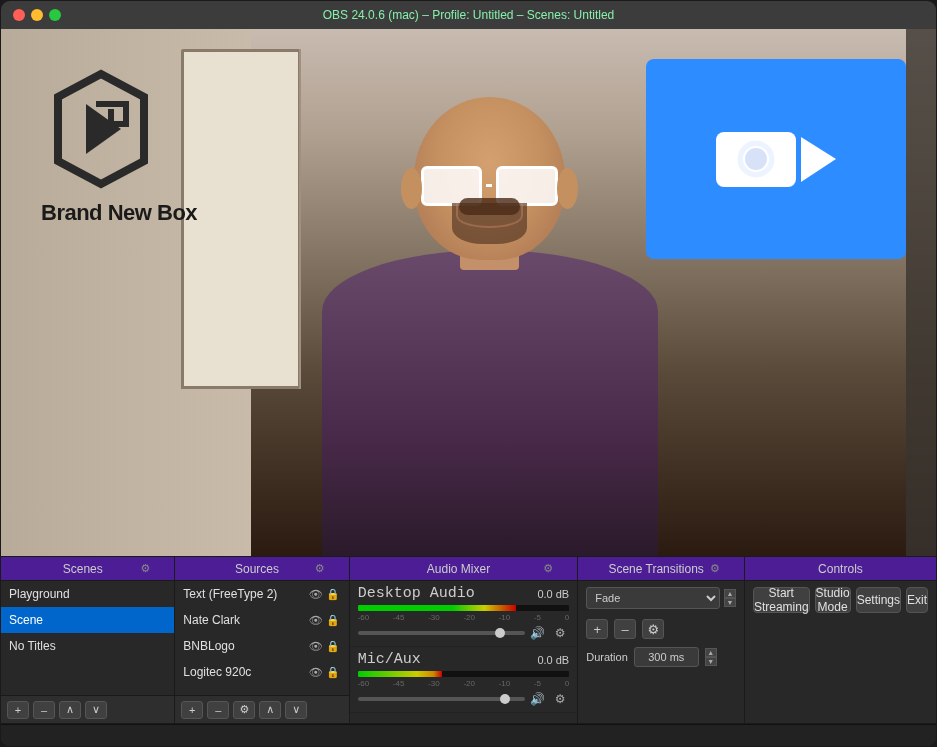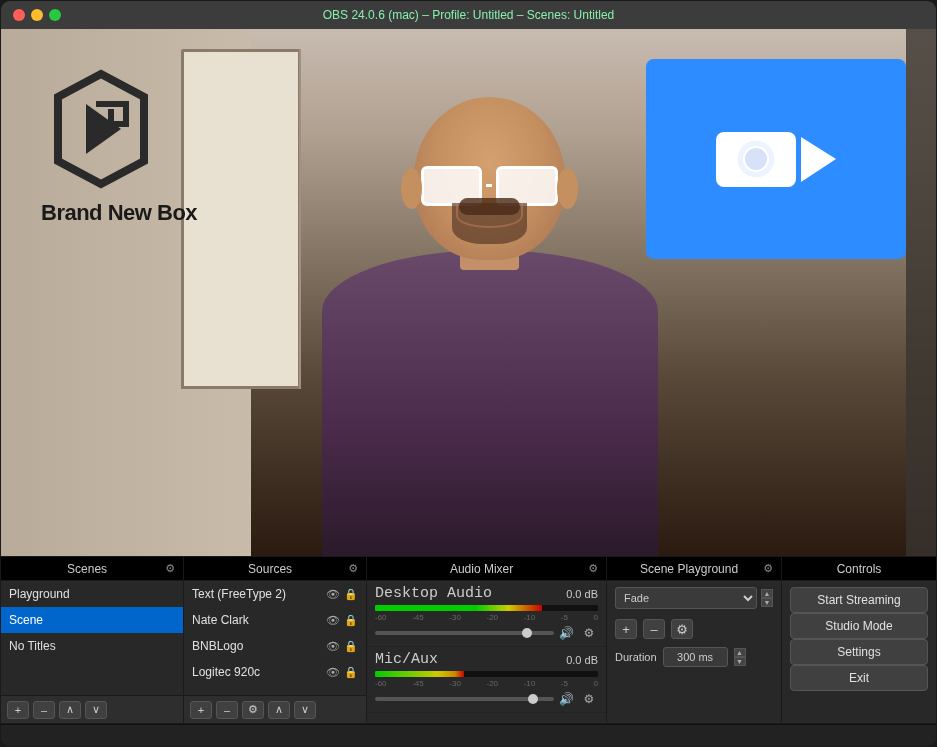--- a/index.html
+++ b/index.html
@@ -127,25 +127,25 @@
 
     
     .panel-section {
       display: flex;
       flex-direction: column;
       border-right: 1px solid #1a1a1a;
     }
 
     .panel-header {
       height: 24px;
-      background: #000000;
+      background: #4c1d95;
       display: flex;
       align-items: center;
       justify-content: space-between;
-      padding: 0 8px;
+      padding: 0 24px;
       border-bottom: 1px solid #1a1a1a;
       flex-shrink: 0;
     }
 
     .panel-title {
       color: #cccccc;
       font-size: 12px;
       font-weight: 500;
       flex: 1;
       text-align: center;
@@ -404,21 +404,22 @@
 
     
     .controls-panel {
       flex: 1;
       border-right: none;
     }
 
     .controls-buttons {
       padding: 6px 8px;
       display: flex;
-      flex-direction: column;
+      flex-direction: row;
+      gap: 5px;
     }
 
     .ctrl-btn {
       height: 26px;
       background: #404040;
       border: 1px solid #555;
       border-radius: 4px;
       color: #e0e0e0;
       font-size: 12px;
       cursor: pointer;
@@ -647,21 +648,21 @@
               <div class="volume-slider-thumb" style="left:88%;"></div>
             </div>
             <div class="audio-icon-btn">🔊</div>
             <div class="audio-icon-btn">⚙</div>
           </div>
         </div>
       </div>
 
       <div class="panel-section transitions-panel">
         <div class="panel-header">
-          <span class="panel-title">Scene Playground</span>
+          <span class="panel-title">Scene Transitions</span>
           <span class="panel-icon">⚙</span>
         </div>
 
         <div class="transition-select-row">
           <select class="transition-select">
             <option>Fade</option>
             <option>Cut</option>
             <option>Swipe</option>
             <option>Slide</option>
           </select>

